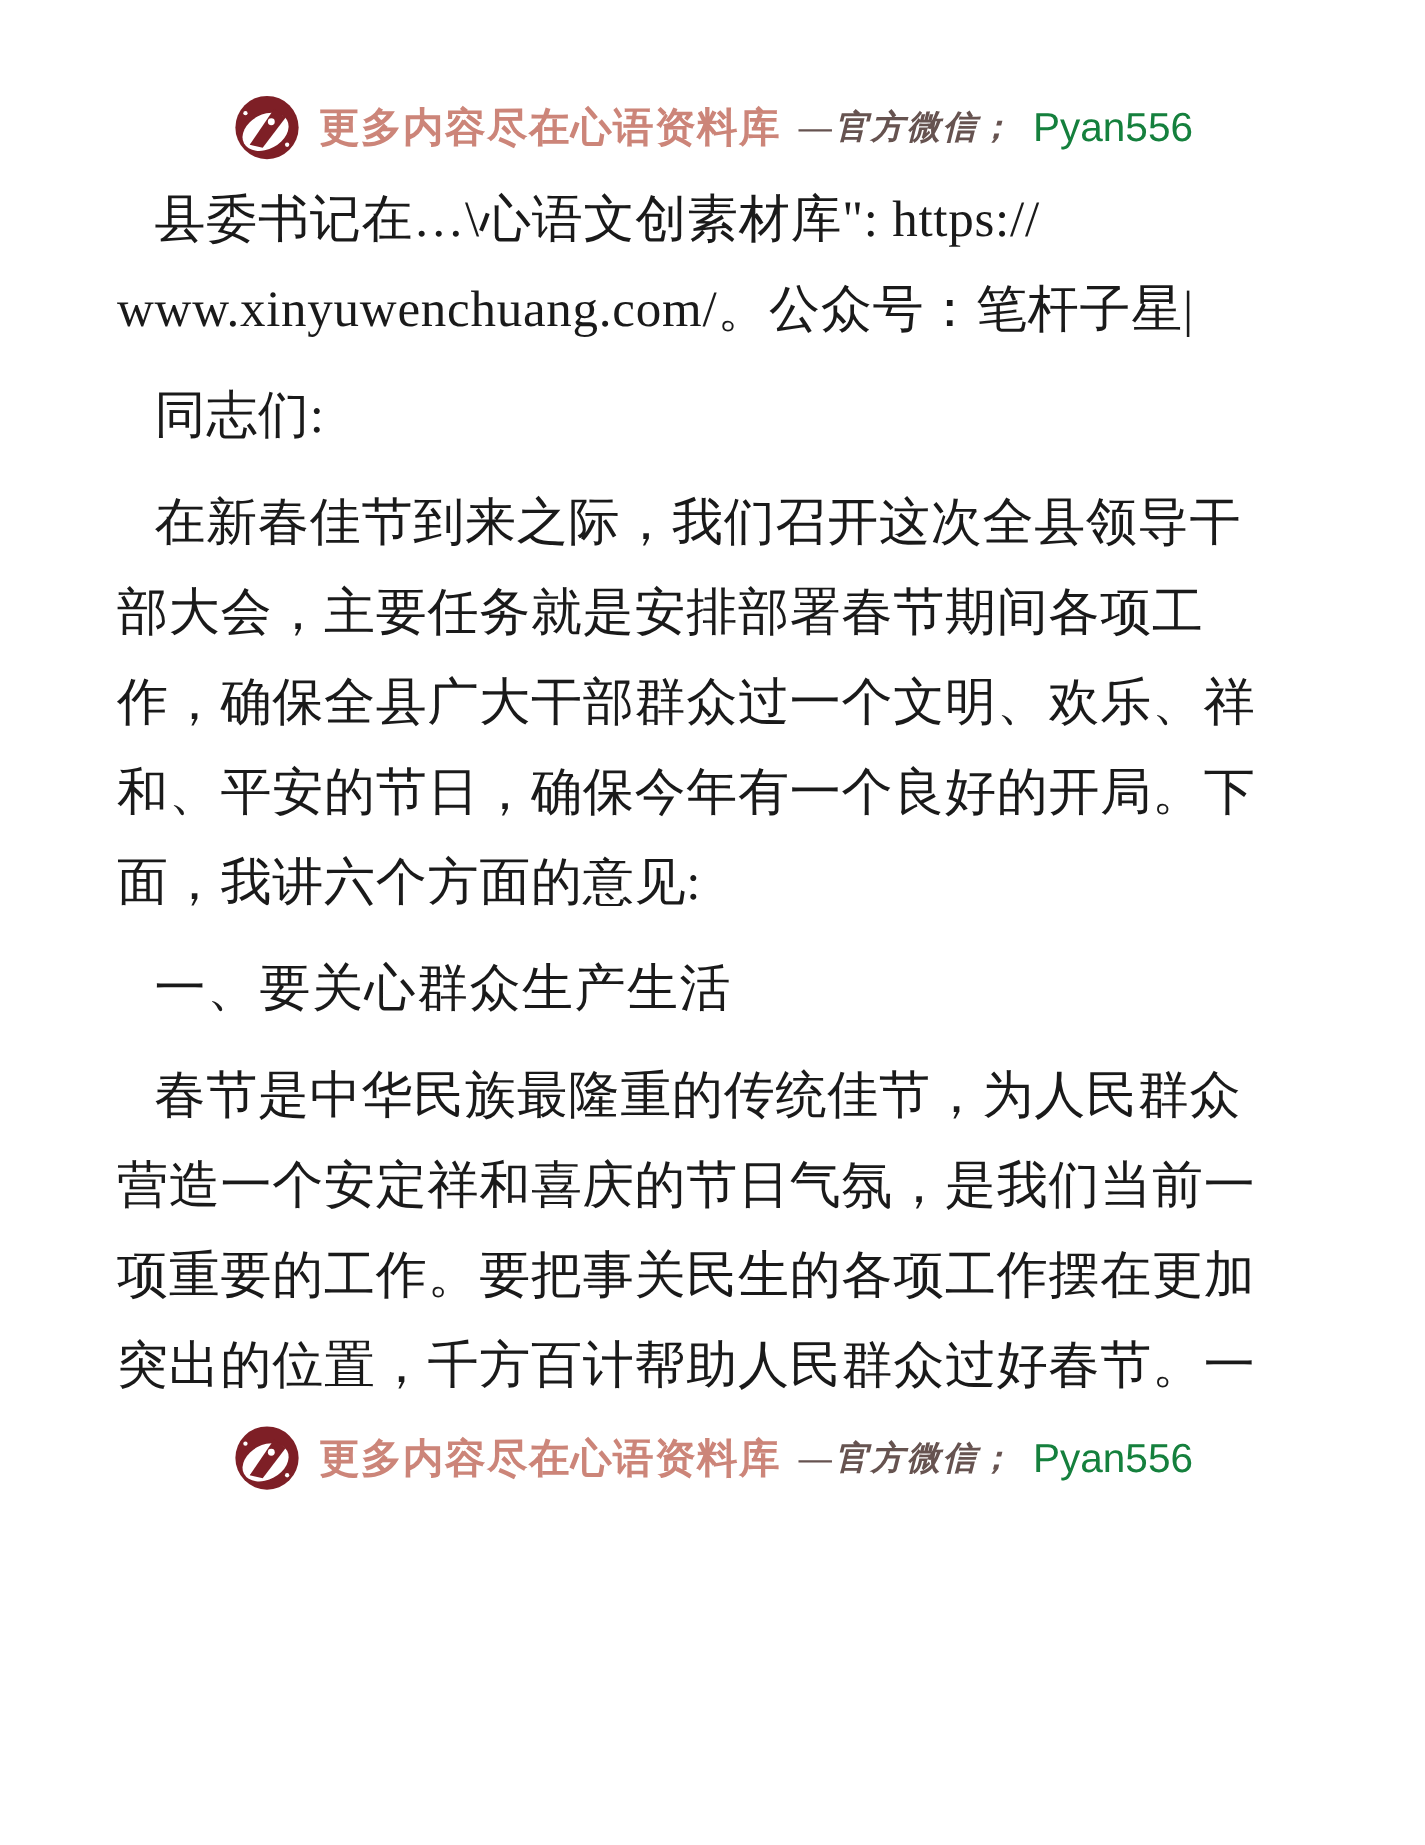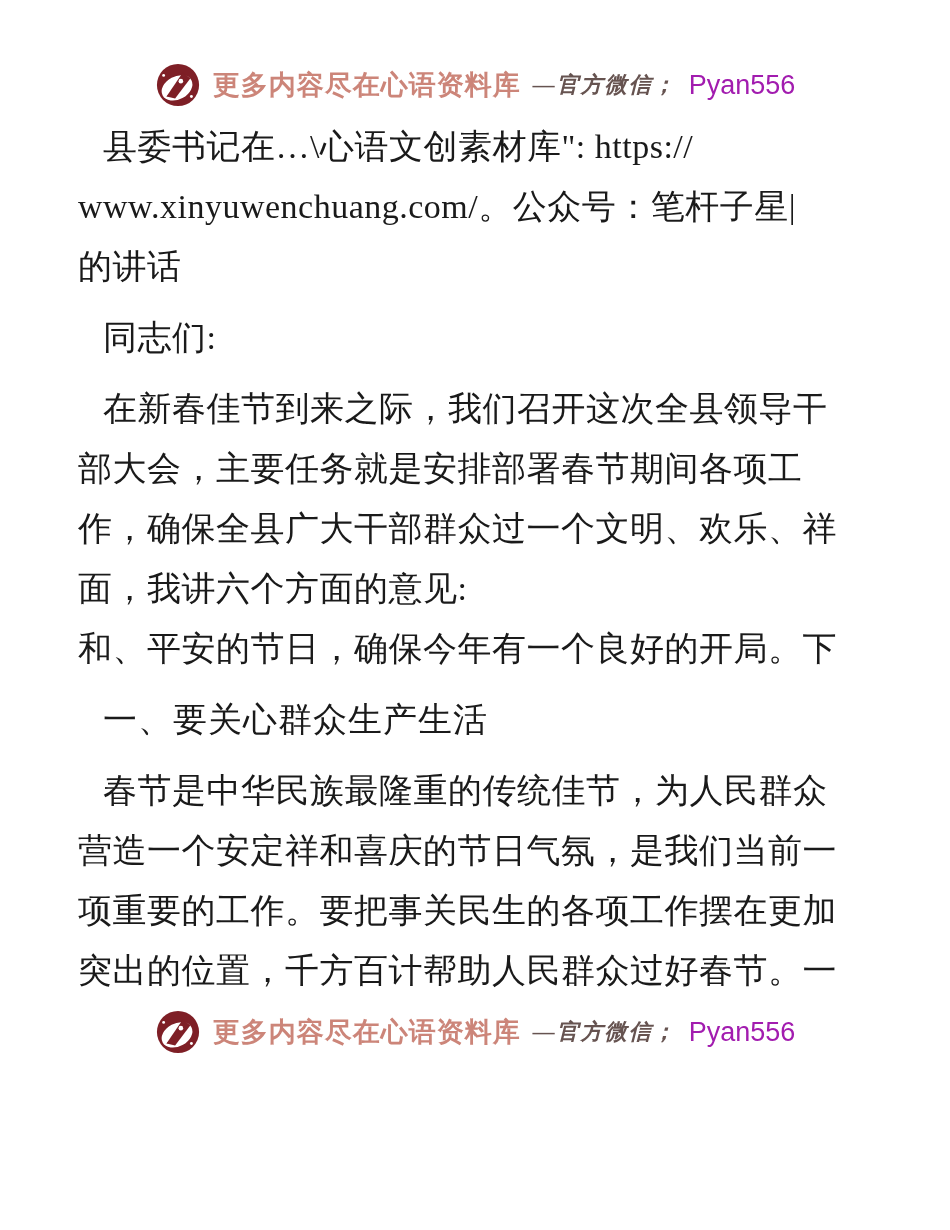--- a/index.html
+++ b/index.html
@@ -34,21 +34,21 @@
     font-size: 22px;
     font-style: italic;
     font-weight: bold;
     color: #665350;
     letter-spacing: 2px;
     white-space: pre;
   }
   .wm-part3 {
     font-family: "Liberation Sans", "DejaVu Sans", sans-serif;
     font-size: 27px;
-    color: #a21caf;
+    color: #15803d;
     white-space: pre;
   }
 
   
   .doc {
     margin-top: 7px;
     padding-left: 78px;
     padding-right: 78px;
   }
   .para { margin: 0 0 11px 0; }
@@ -77,31 +77,30 @@
   </svg>
   <span class="wm-part1">更多内容尽在心语资料库</span>
     <span class="wm-part2">—官方微信；</span>
     <span class="wm-part3">Pyan556</span>
 </div>
 
 <div class="doc">
     <div class="para body">
       <div class="line first">县委书记在…\心语文创素材库": https://</div>
       <div class="line">www.xinyuwenchuang.com/。公众号：笔杆子星|</div>
-      <div class="line">的讲话</div>
     </div>
     <div class="para body">
       <div class="line first">同志们:</div>
     </div>
     <div class="para body">
       <div class="line first">在新春佳节到来之际，我们召开这次全县领导干</div>
       <div class="line">部大会，主要任务就是安排部署春节期间各项工</div>
       <div class="line">作，确保全县广大干部群众过一个文明、欢乐、祥</div>
+      <div class="line">和、平安的节日，确保今年有一个良好的开局。下</div>
       <div class="line">面，我讲六个方面的意见:</div>
-      <div class="line">和、平安的节日，确保今年有一个良好的开局。下</div>
     </div>
     <div class="para heading">
       <div class="line first">一、要关心群众生产生活</div>
     </div>
     <div class="para body">
       <div class="line first">春节是中华民族最隆重的传统佳节，为人民群众</div>
       <div class="line">营造一个安定祥和喜庆的节日气氛，是我们当前一</div>
       <div class="line">项重要的工作。要把事关民生的各项工作摆在更加</div>
       <div class="line">突出的位置，千方百计帮助人民群众过好春节。一</div>
     </div>

